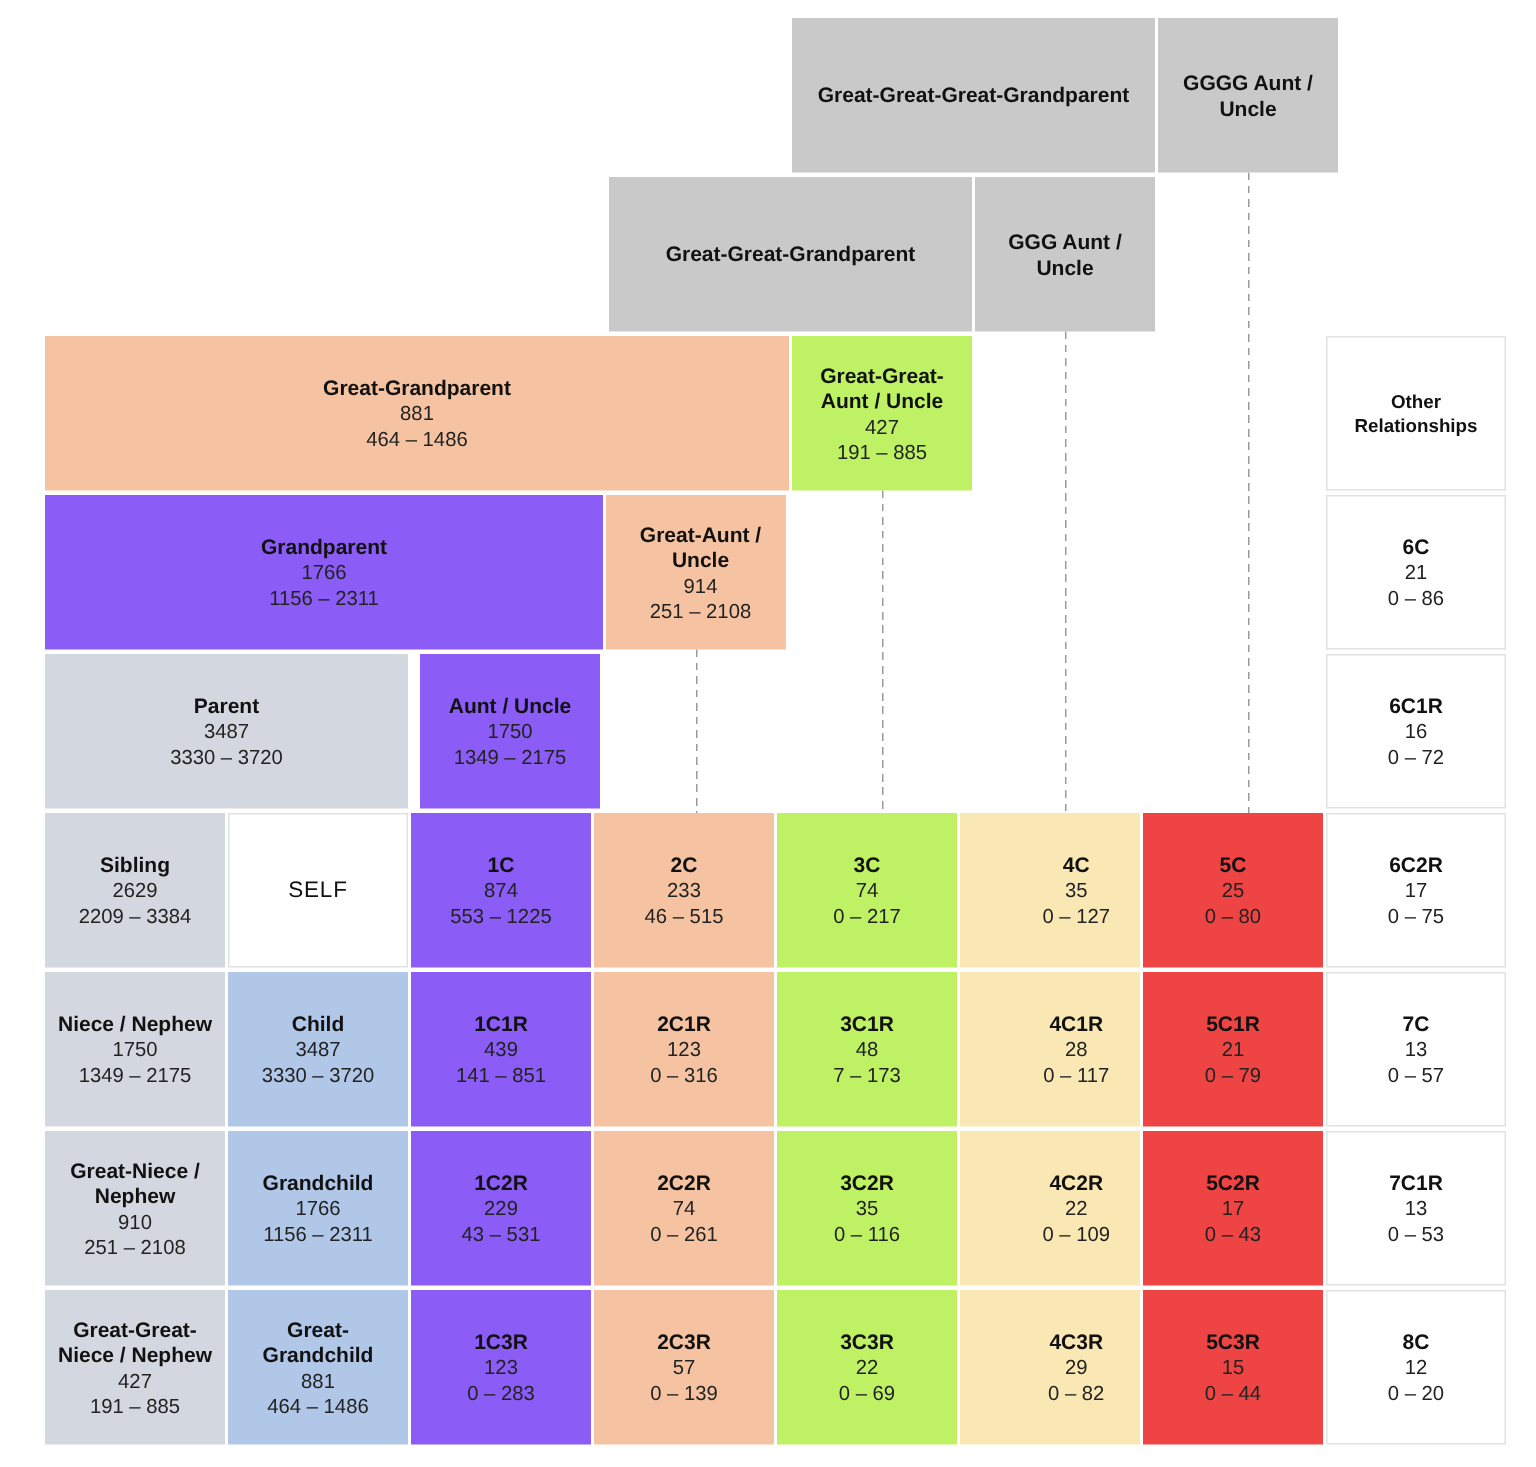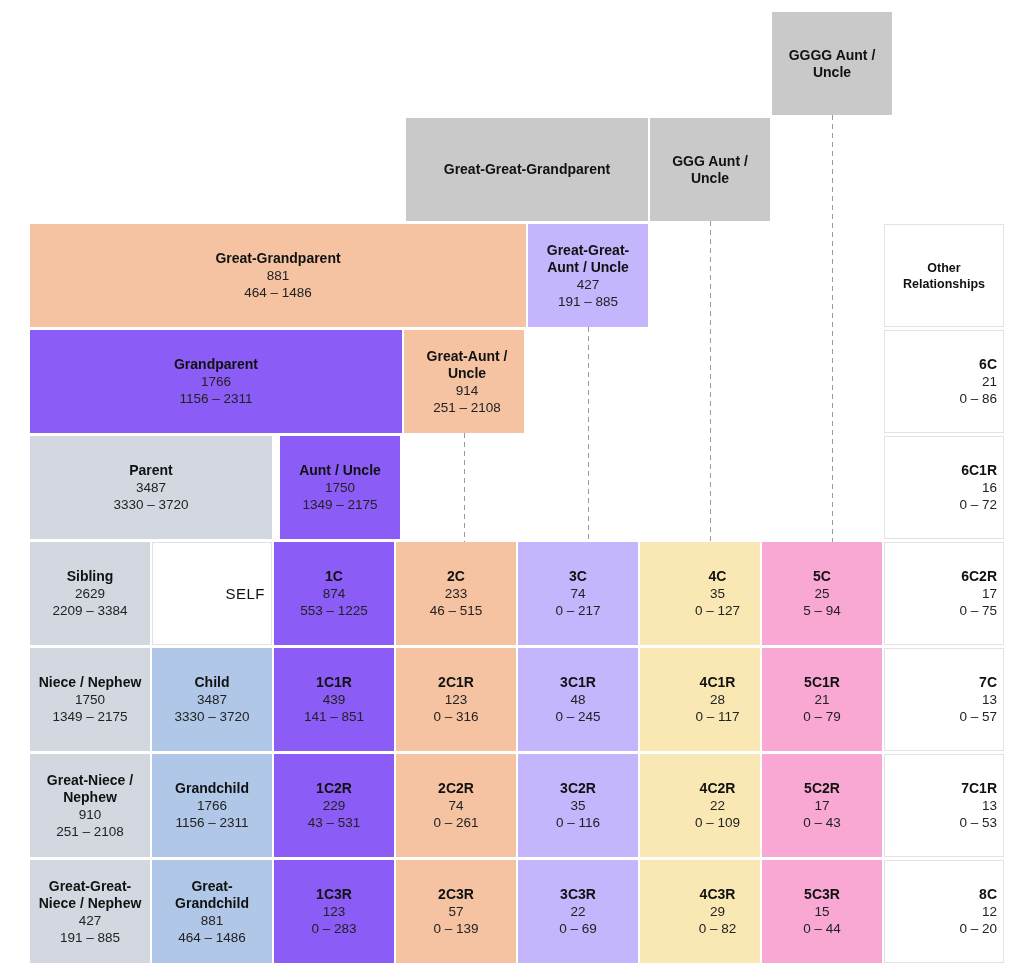--- a/index.html
+++ b/index.html
@@ -8,48 +8,51 @@
   .grid{position:absolute;left:30px;top:12px;display:grid;
         grid-template-columns:repeat(8,120px);grid-auto-rows:103px;
         column-gap:2px;row-gap:3px;}
   .cell{display:flex;flex-direction:column;justify-content:center;align-items:center;
         text-align:center;padding:0 6px;box-sizing:border-box;color:#111;}
   .tt{font-weight:bold;font-size:14px;line-height:17px;}
   .vv{font-size:13.5px;line-height:17px;color:#222;}
   .self-label{font-weight:normal;font-size:15px;letter-spacing:.5px;}
   .small-title{font-weight:bold;font-size:12.5px;line-height:16px;}
   .gray{background:#c9c9c9;}
-  .dgray{background:#c4b5fd;}
+  .dgray{background:#bef264;}
   .peach{background:#f5c3a1;}
   .green{background:#8b5cf6;}
   .bgray{background:#d3d8e0;}
   .blue{background:#b0c7e8;}
   .yellow{background:#fae8b4;padding-left:41px;}
-  .purple{background:#f9a8d4;}
-  .wbox{background:#ffffff;border:1px solid #e2e2e2;align-items:flex-end;}
+  .purple{background:#ef4444;}
+  .wbox{background:#ffffff;border:1px solid #e2e2e2;}
   .sh6{margin-left:6px;margin-right:-6px;}
   .sh8{margin-left:8px;margin-right:-8px;padding-left:12px;}
   .sh10{margin-left:10px;margin-right:-10px;}
   .st8{margin-right:-8px;}
   .st10{margin-right:-10px;}
   .dash{position:absolute;width:1px;
         background:repeating-linear-gradient(to bottom,#9a9a9a 0 5px,transparent 5px 9px);}
 </style>
 </head>
 <body>
 
 <div class="wrap">
 
   <div class="dash" style="left:464px;top:433px;height:109px"></div>
   <div class="dash" style="left:588px;top:327px;height:215px"></div>
   <div class="dash" style="left:710px;top:221px;height:321px"></div>
   <div class="dash" style="left:832px;top:115px;height:427px"></div>
 
   <div class="grid">
 
+    <div class="cell gray sh10" style="grid-area:1/5/2/7">
+      <div class="tt">Great-Great-Great-Grandparent</div>
+    </div>
     <div class="cell gray sh10" style="grid-area:1/7/2/8">
       <div class="tt">GGGG Aunt / Uncle</div>
     </div>
 
     <div class="cell gray sh10" style="grid-area:2/6/3/7">
       <div class="tt">GGG Aunt / Uncle</div>
     </div>
     <div class="cell gray sh10" style="grid-area:2/4/3/6">
       <div class="tt">Great-Great-Grandparent</div>
     </div>
@@ -124,21 +127,21 @@
       <div class="vv">0 – 217</div>
     </div>
     <div class="cell yellow" style="grid-area:6/6">
       <div class="tt">4C</div>
       <div class="vv">35</div>
       <div class="vv">0 – 127</div>
     </div>
     <div class="cell purple" style="grid-area:6/7">
       <div class="tt">5C</div>
       <div class="vv">25</div>
-      <div class="vv">5 – 94</div>
+      <div class="vv">0 – 80</div>
     </div>
     <div class="cell wbox" style="grid-area:6/8">
       <div class="tt">6C2R</div>
       <div class="vv">17</div>
       <div class="vv">0 – 75</div>
     </div>
 
     <div class="cell bgray" style="grid-area:7/1">
       <div class="tt">Niece / Nephew</div>
       <div class="vv">1750</div>
@@ -155,21 +158,21 @@
       <div class="vv">141 – 851</div>
     </div>
     <div class="cell peach" style="grid-area:7/4">
       <div class="tt">2C1R</div>
       <div class="vv">123</div>
       <div class="vv">0 – 316</div>
     </div>
     <div class="cell dgray" style="grid-area:7/5">
       <div class="tt">3C1R</div>
       <div class="vv">48</div>
-      <div class="vv">0 – 245</div>
+      <div class="vv">7 – 173</div>
     </div>
     <div class="cell yellow" style="grid-area:7/6">
       <div class="tt">4C1R</div>
       <div class="vv">28</div>
       <div class="vv">0 – 117</div>
     </div>
     <div class="cell purple" style="grid-area:7/7">
       <div class="tt">5C1R</div>
       <div class="vv">21</div>
       <div class="vv">0 – 79</div>

